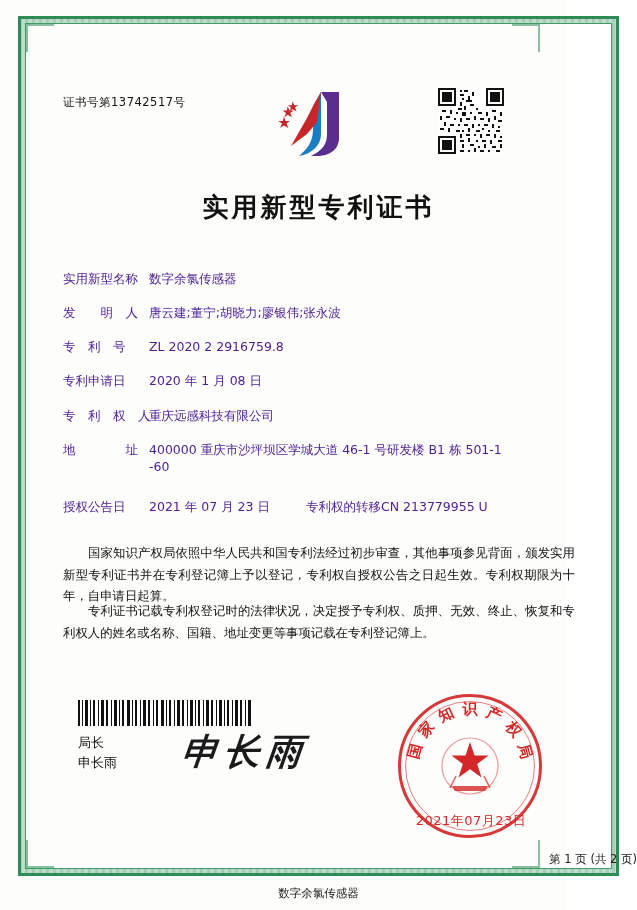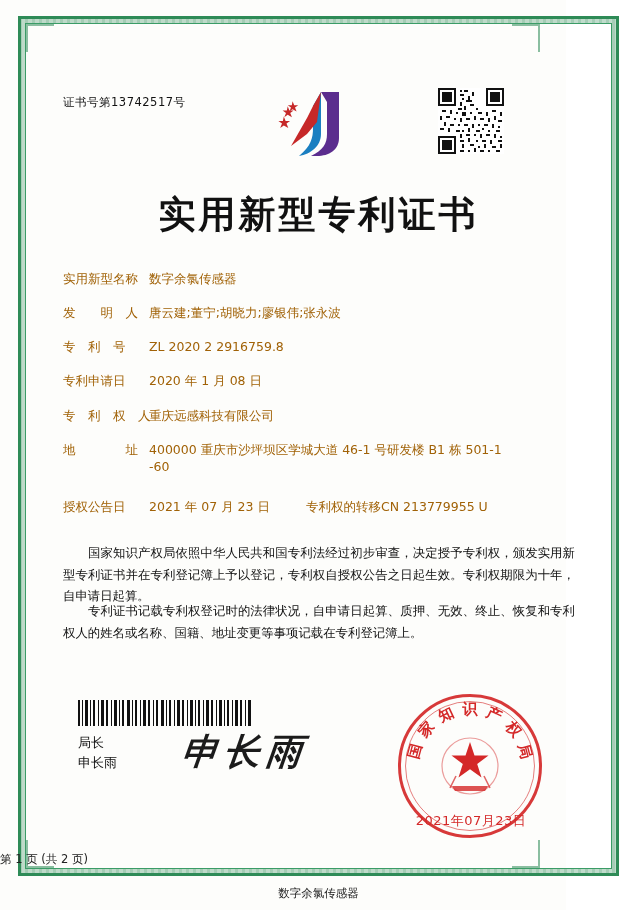--- a/index.html
+++ b/index.html
@@ -85,34 +85,34 @@
     position: absolute;
     right: 62px; top: 88px;
     width: 66px; height: 66px;
   }
 
   .title {
     position: absolute;
     left: 0; top: 190px;
     width: 637px;
     text-align: center;
-    font-size: 37px;
+    font-size: 26px;
     font-weight: bold;
     letter-spacing: 3px;
     color: #111;
     font-family: "DejaVu Sans", "Liberation Sans", sans-serif;
   }
 
   
   .fields {
     position: absolute;
     left: 63px; top: 270px;
     width: 510px;
     font-size: 12.5px;
-    color: #a16207;
+    color: #4c1d95;
   }
   .row {
     display: flex;
     align-items: flex-start;
     margin-bottom: 16px;
     line-height: 1.45;
   }
   .row .lbl {
     width: 86px;
     flex: 0 0 86px;
@@ -213,21 +213,21 @@
     font-size: 13px;
     color: #d42828;
     letter-spacing: .5px;
   }
 
   
   .page-num {
     position: absolute;
     left: 0; top: 852px;
     width: 637px;
-    text-align: left;
+    text-align: right;
     font-size: 11.5px;
     color: #222;
   }
   .footer-note {
     position: absolute;
     left: 0; top: 886px;
     width: 637px;
     text-align: center;
     font-size: 11.5px;
     color: #222;
@@ -387,22 +387,22 @@
 
     <div class="row-inline">
       <div class="lbl">授权公告日</div>
       <div class="val">2021 年 07 月 23 日</div>
       <div class="lbl2">专利权的转移</div>
       <div class="val2">CN 213779955 U</div>
     </div>
 
   </div>
 
-  <div class="para para1">国家知识产权局依照中华人民共和国专利法经过初步审查，决定授予专利权，颁发实用新型专利证书并在专利登记簿上予以登记，专利权自授权公告之日起生效。专利权期限为十年，自申请日起算。</div>
-  <div class="para para2">专利证书记载专利权登记时的法律状况，自申请日起算、质押、无效、终止、恢复和专利权人的姓名或名称、国籍、地址变更等事项记载在专利登记簿上。</div>
+  <div class="para para1">国家知识产权局依照中华人民共和国专利法经过初步审查，其他事项参见背面，颁发实用新型专利证书并在专利登记簿上予以登记，专利权自授权公告之日起生效。专利权期限为十年，自申请日起算。</div>
+  <div class="para para2">专利证书记载专利权登记时的法律状况，决定授予专利权、质押、无效、终止、恢复和专利权人的姓名或名称、国籍、地址变更等事项记载在专利登记簿上。</div>
 
   <div class="barcode">
     <svg viewBox="0 0 176 26" width="176" height="26" shape-rendering="crispEdges">
       <g fill="#111">
         <rect x="0" y="0" width="2" height="26"></rect>
           <rect x="4" y="0" width="1" height="26"></rect>
         <rect x="7" y="0" width="3" height="26"></rect>
           <rect x="12" y="0" width="1" height="26"></rect>
         <rect x="15" y="0" width="2" height="26"></rect>
           <rect x="20" y="0" width="1" height="26"></rect>

